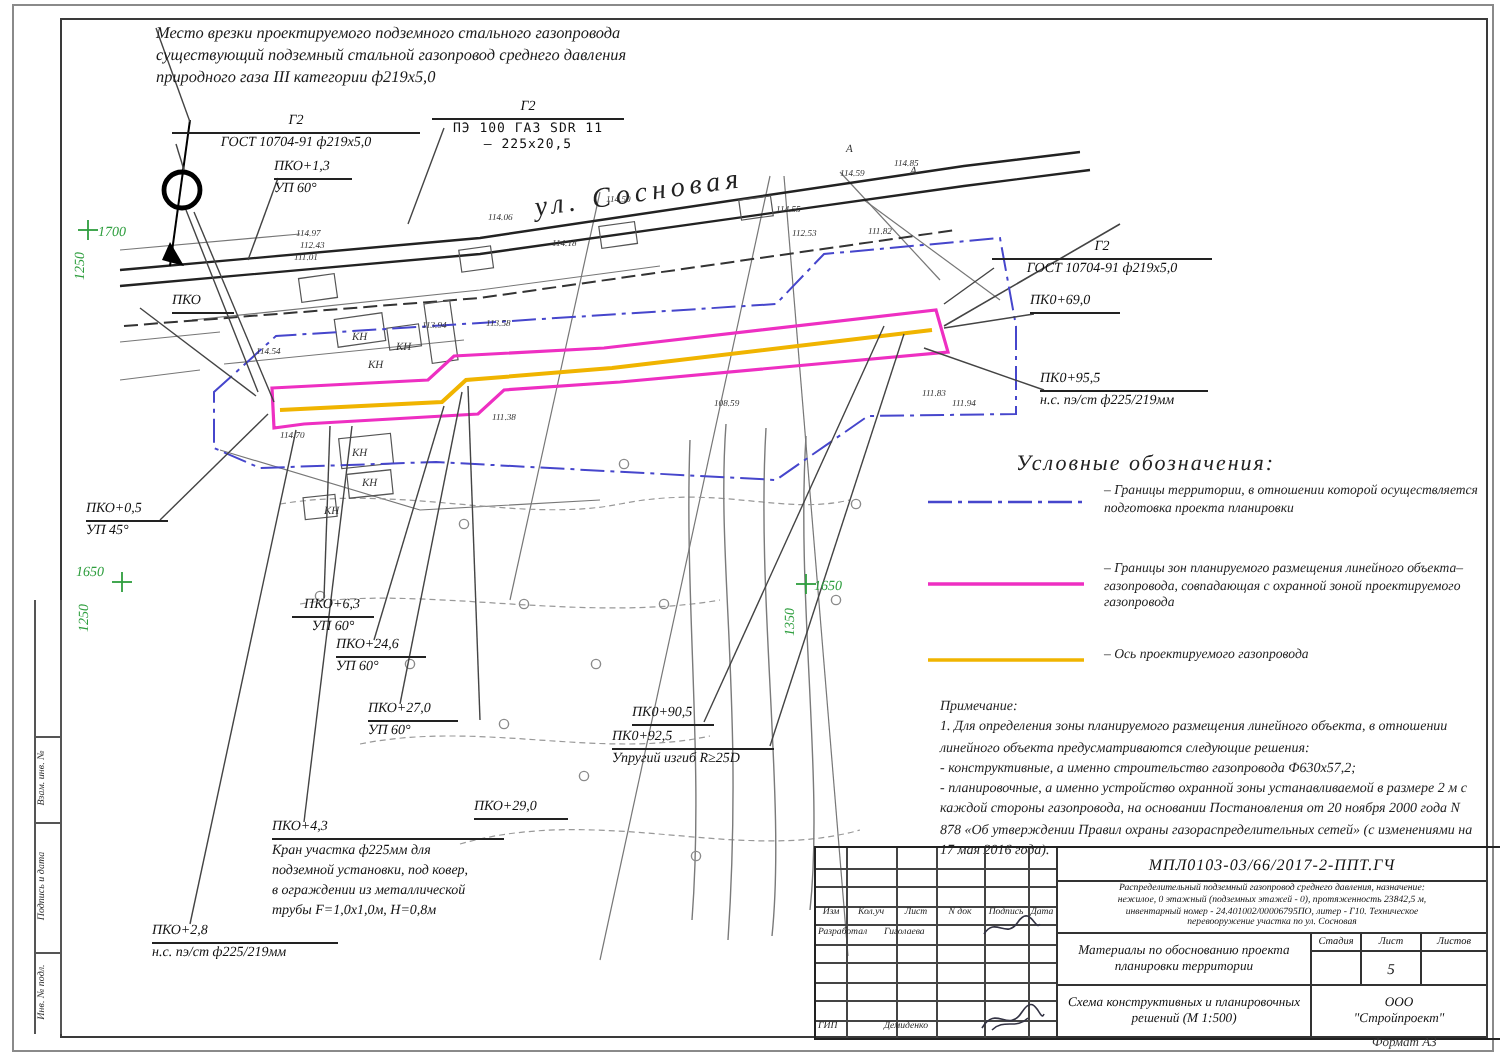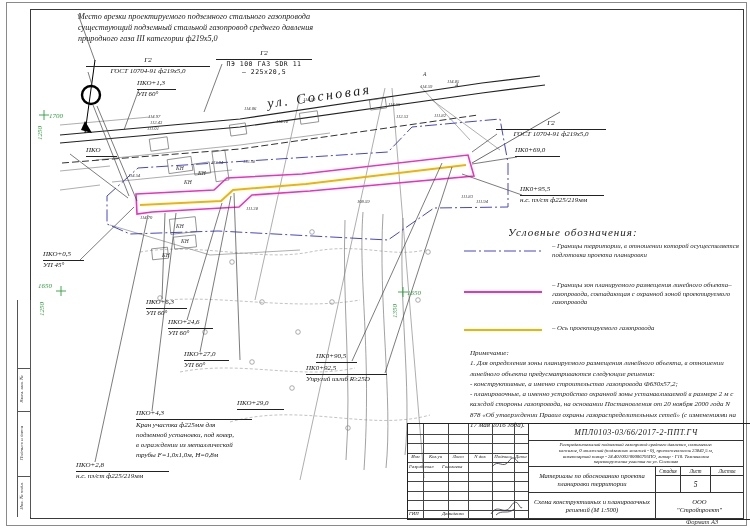--- a/index.html
+++ b/index.html
@@ -232,21 +232,21 @@
     <div><span class="uline" style="min-width:38px">ПКО+1,3</span></div>
     <div>УП 60°</div>
   </div>
   <div class="co" style="left:42px;top:146px;margin-left:44px;">
     <div><span class="uline" style="min-width:30px">ПКО</span></div>
   </div>
   <div class="co" style="left:43px;top:250px;">
     <div><span class="uline" style="min-width:40px">ПКО+0,5</span></div>
     <div>УП 45°</div>
   </div>
-  <div class="co" style="left:146px;top:298px;">
+  <div class="co" style="left:146px;top:298px;text-align:center;">
     <div><span class="uline" style="min-width:40px">ПКО+6,3</span></div>
     <div>УП 60°</div>
   </div>
   <div class="co" style="left:168px;top:318px;">
     <div><span class="uline" style="min-width:44px">ПКО+24,6</span></div>
     <div>УП 60°</div>
   </div>
   <div class="co" style="left:184px;top:350px;">
     <div><span class="uline" style="min-width:44px">ПКО+27,0</span></div>
     <div>УП 60°</div>

